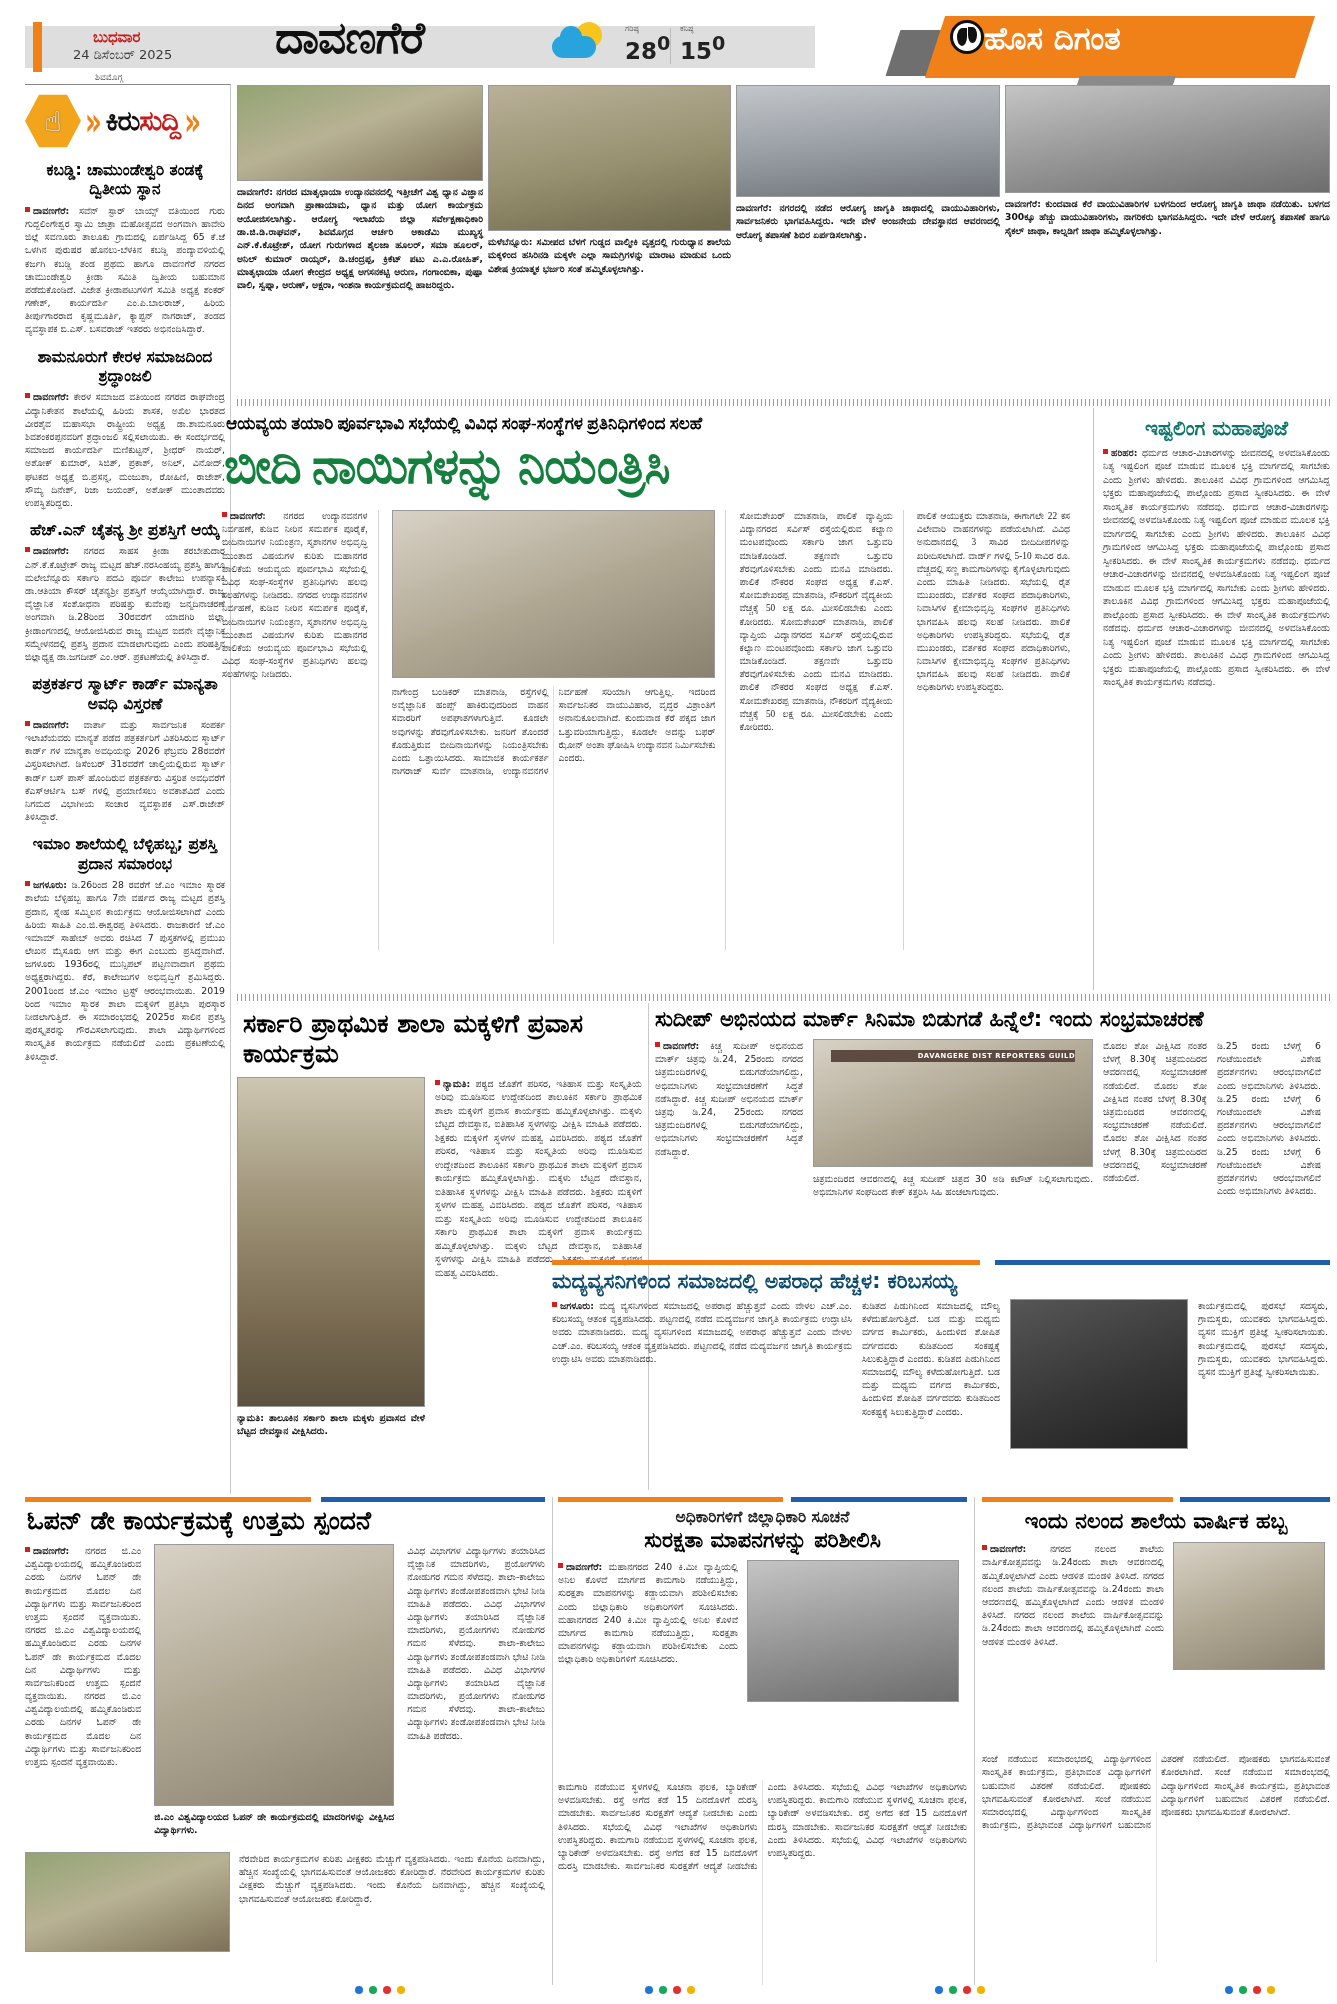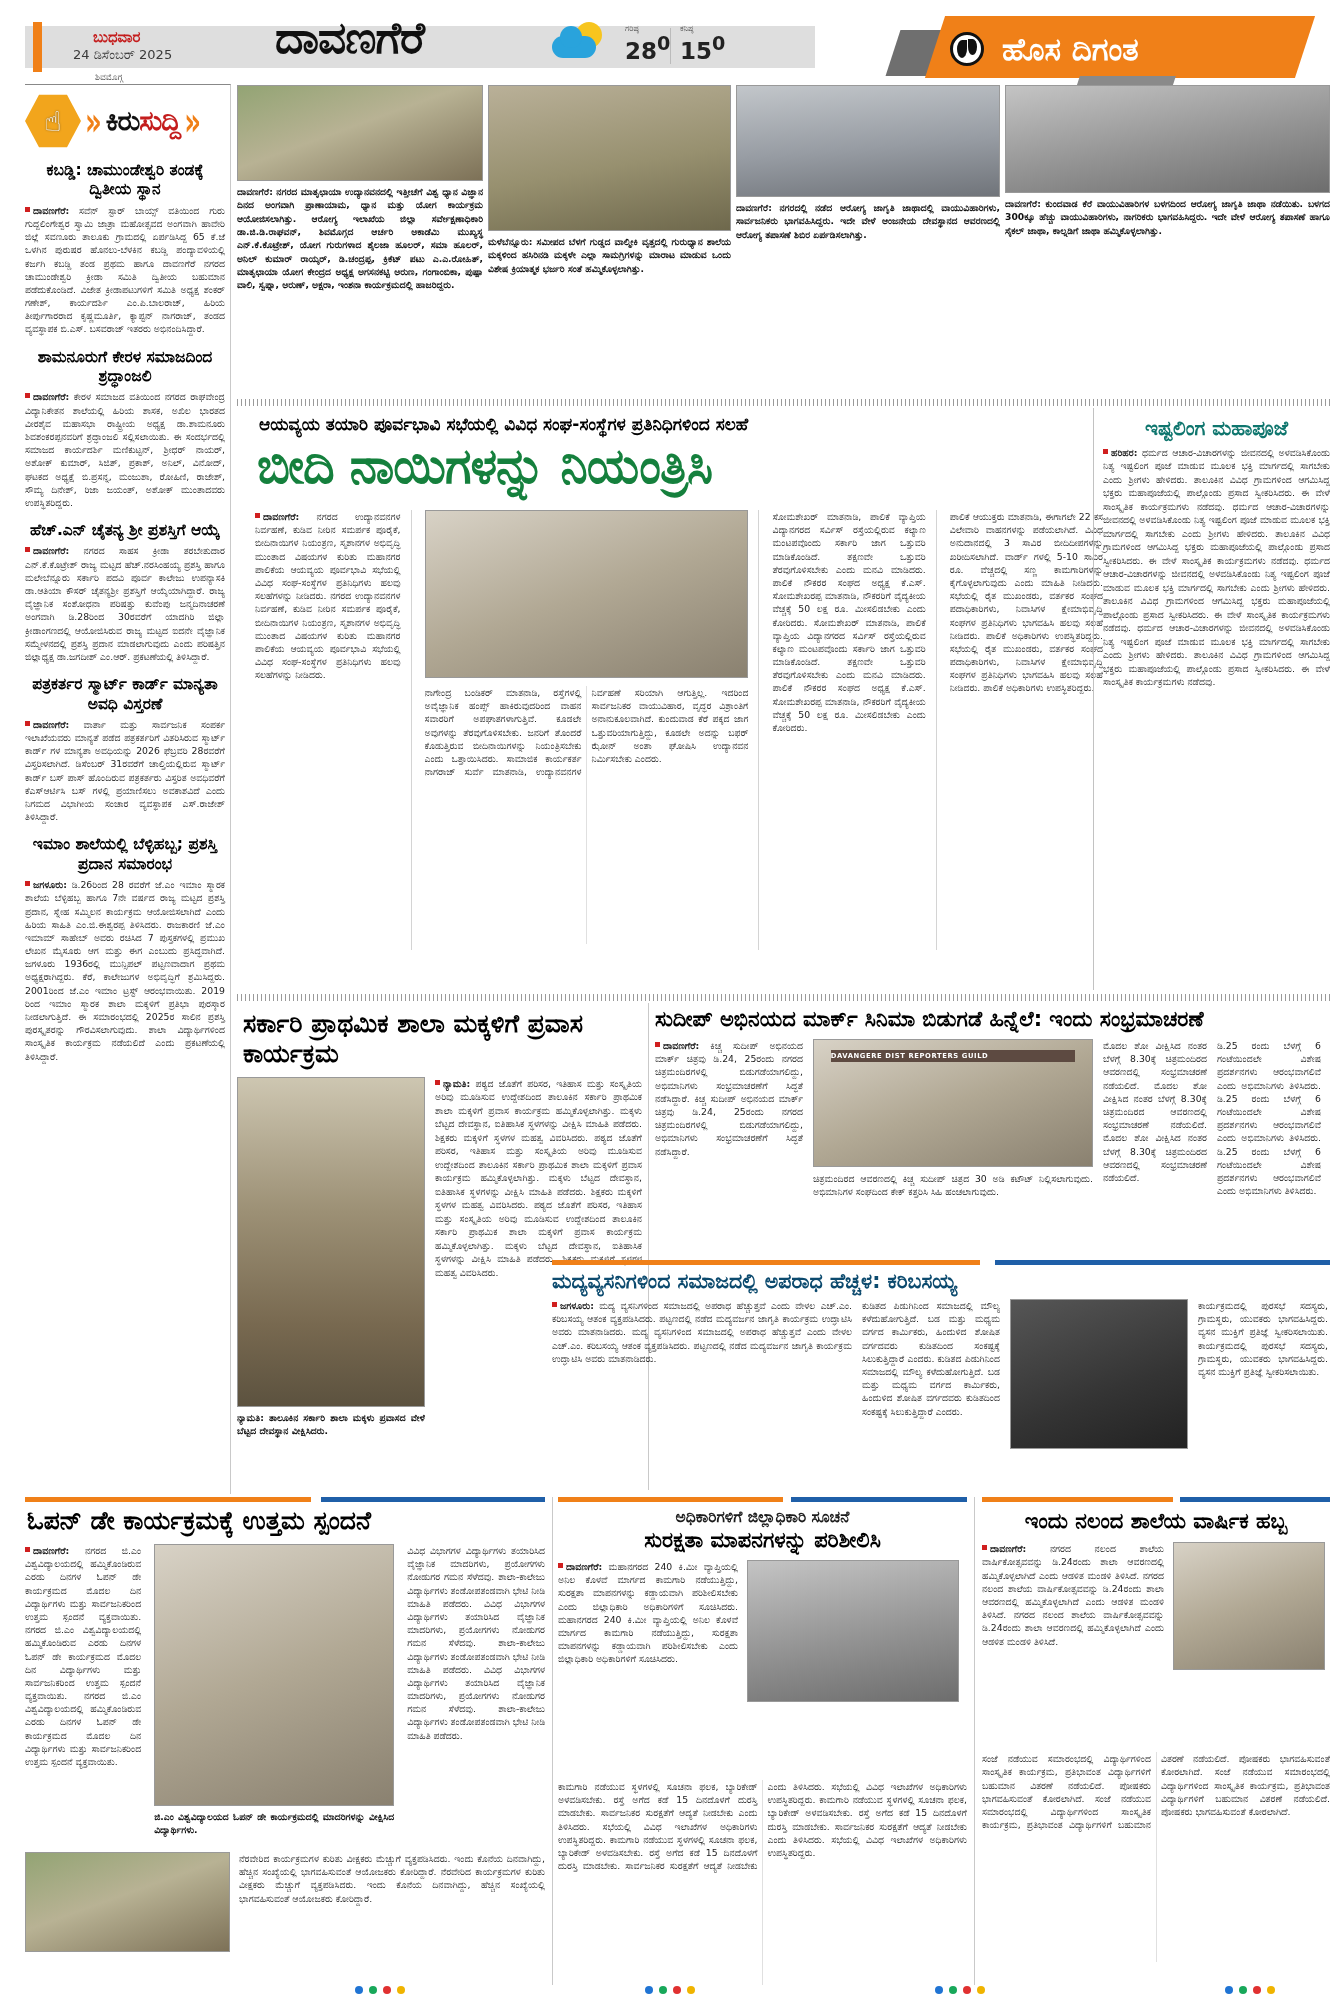--- a/index.html
+++ b/index.html
@@ -17,21 +17,21 @@
   .sun{position:absolute;left:26px;top:2px;width:26px;height:26px;border-radius:50%;background:#f7c51e;}
   .cloud{position:absolute;left:2px;top:16px;width:44px;height:22px;border-radius:14px;background:#29a3dc;}
   .cloud:before{content:"";position:absolute;left:8px;top:-10px;width:22px;height:22px;border-radius:50%;background:#29a3dc;}
   .wtemp{position:absolute;top:10px;font-size:8px;color:#555;}
   .wtemp .t{display:block;font-size:23px;font-weight:900;color:#222;line-height:1;}
   .wmax{left:600px;} .wmin{left:655px;}
   .wdiv{position:absolute;left:645px;top:14px;width:1px;height:36px;background:#bbb;}
   .brand{position:absolute;right:0;top:0;width:530px;height:92px;}
   .b-gray{position:absolute;left:108px;top:16px;width:360px;height:46px;background:#6f6f6f;transform:skewX(-18deg);}
   .b-orange{position:absolute;left:150px;top:2px;width:370px;height:62px;background:#f08018;transform:skewX(-18deg);}
-  .b-inner{position:absolute;left:165px;top:6px;width:355px;height:58px;display:flex;align-items:center;gap:18px;}
+  .b-inner{position:absolute;left:165px;top:6px;width:355px;height:58px;display:flex;gap:0;}
   .globe{width:34px;height:34px;border-radius:50%;background:#fff;position:relative;flex:none;border:3px solid #111;box-sizing:border-box;}
   .globe:before{content:"";position:absolute;left:4px;top:5px;width:10px;height:18px;background:#111;border-radius:50% 0 50% 50%;}
   .globe:after{content:"";position:absolute;right:4px;top:4px;width:9px;height:16px;background:#111;border-radius:0 50% 50% 50%;}
   .b-name{font-size:31px;font-weight:900;color:#fff;white-space:nowrap;}
   .b-tag{position:absolute;right:28px;bottom:2px;font-size:7.5px;color:#fff;}
   .b-page{position:absolute;left:290px;top:62px;width:96px;height:30px;background:#8a8a8a;transform:skewX(-18deg);
           display:flex;align-items:center;justify-content:center;font-size:22px;font-weight:bold;color:#fff;}
   
   .kiru{position:absolute;left:25px;top:84px;width:206px;height:1410px;border-top:1px solid #888;
         border-right:1px solid #c9c9c9;padding-right:5px;box-sizing:border-box;overflow:hidden;}
@@ -55,21 +55,21 @@
   .ph-road{background:linear-gradient(175deg,#c2c6ca 0%,#979ca3 55%,#70747a 100%);}
   .ph-gray{background:linear-gradient(170deg,#c4c4c4 0%,#939393 55%,#6d6d6d 100%);}
   .ph-indoor{background:linear-gradient(160deg,#d8d2c6 0%,#b1a894 50%,#8a8170 100%);}
   .ph-temple{background:linear-gradient(180deg,#cdc6b1 0%,#9d9176 40%,#786950 75%,#5c523f 100%);}
   .ph-dark{background:linear-gradient(160deg,#565656 0%,#343434 60%,#222 100%);}
   .cap{font-size:9.2px;line-height:1.45;font-weight:600;text-align:justify;color:#111;margin-top:4px;}
   
   .comb{position:absolute;height:7px;background:repeating-linear-gradient(90deg,#9a9a9a 0 1px,transparent 1px 4px);}
   .sbar{height:5px;background:linear-gradient(90deg,#f08018 0 55%,#fff 55% 57%,#1f5fa8 57% 100%);margin-bottom:4px;}
   
-  .mainstory{position:absolute;left:255px;top:408px;width:848px;height:582px;overflow:hidden;}
+  .mainstory{position:absolute;left:222px;top:408px;width:848px;height:582px;overflow:hidden;font-family:Liberation Serif, serif;}
   .kicker{font-size:17px;font-weight:bold;color:#000;margin:6px 0 0 4px;white-space:nowrap;}
   .bighead{font-size:49px;font-weight:900;color:#15803d;letter-spacing:-1px;margin:4px 0 0 2px;white-space:nowrap;}
   .ms-body{display:flex;gap:13px;margin-top:14px;height:440px;}
   .ms-col{font-size:9.3px;line-height:1.42;text-align:justify;overflow:hidden;}
   .c1{width:150px;border-right:1px solid #d4d4d4;padding-right:10px;}
   .cmid{width:334px;border-right:1px solid #d4d4d4;padding-right:10px;}
   .msphoto{width:100%;height:168px;}
   .mid-text{margin-top:8px;height:258px;column-count:2;column-gap:10px;column-rule:1px solid #e0e0e0;
             font-size:9.3px;line-height:1.42;text-align:justify;overflow:hidden;}
   .c3{width:158px;border-right:1px solid #d4d4d4;padding-right:10px;}
@@ -89,21 +89,21 @@
   .sp-text{font-size:9.3px;line-height:1.45;text-align:justify;overflow:hidden;height:390px;}
   
   .sudeep{position:absolute;left:655px;top:1003px;width:675px;height:255px;overflow:hidden;}
   .sudeep h2{font-size:21px;margin:4px 0 8px 0;color:#000;white-space:nowrap;}
   .sd-row{display:flex;gap:10px;}
   .sd-col{font-size:9.3px;line-height:1.42;text-align:justify;overflow:hidden;height:200px;}
   .sda{width:148px;} .sdc{width:104px;} .sdd{width:104px;}
   .sd-photo{width:280px;flex:none;}
   .sd-photo .ph{width:100%;height:128px;}
   .banner{position:absolute;left:6%;top:10px;width:88%;background:#5d4a41;color:#fff;font-size:6.8px;
-          letter-spacing:.6px;text-align:left;padding:2px 0;font-weight:bold;}
+          letter-spacing:.6px;text-align:right;padding:2px 0;font-weight:bold;}
   .sd-under{font-size:9.3px;line-height:1.4;text-align:justify;margin-top:5px;overflow:hidden;height:62px;}
   
   .madya{position:absolute;left:552px;top:1260px;width:778px;height:230px;overflow:hidden;}
   .madya h2{font-size:20.5px;margin:2px 0 6px 0;color:#0c4a6e;white-space:nowrap;}
   .md-row{display:flex;gap:10px;}
   .md-l{width:300px;font-size:9.3px;line-height:1.42;text-align:justify;overflow:hidden;height:168px;}
   .md-m{width:138px;font-size:9.3px;line-height:1.42;text-align:justify;overflow:hidden;height:168px;}
   .md-photo{width:178px;height:150px;flex:none;}
   .md-r{width:130px;font-size:9.3px;line-height:1.42;text-align:justify;overflow:hidden;height:168px;}
   

